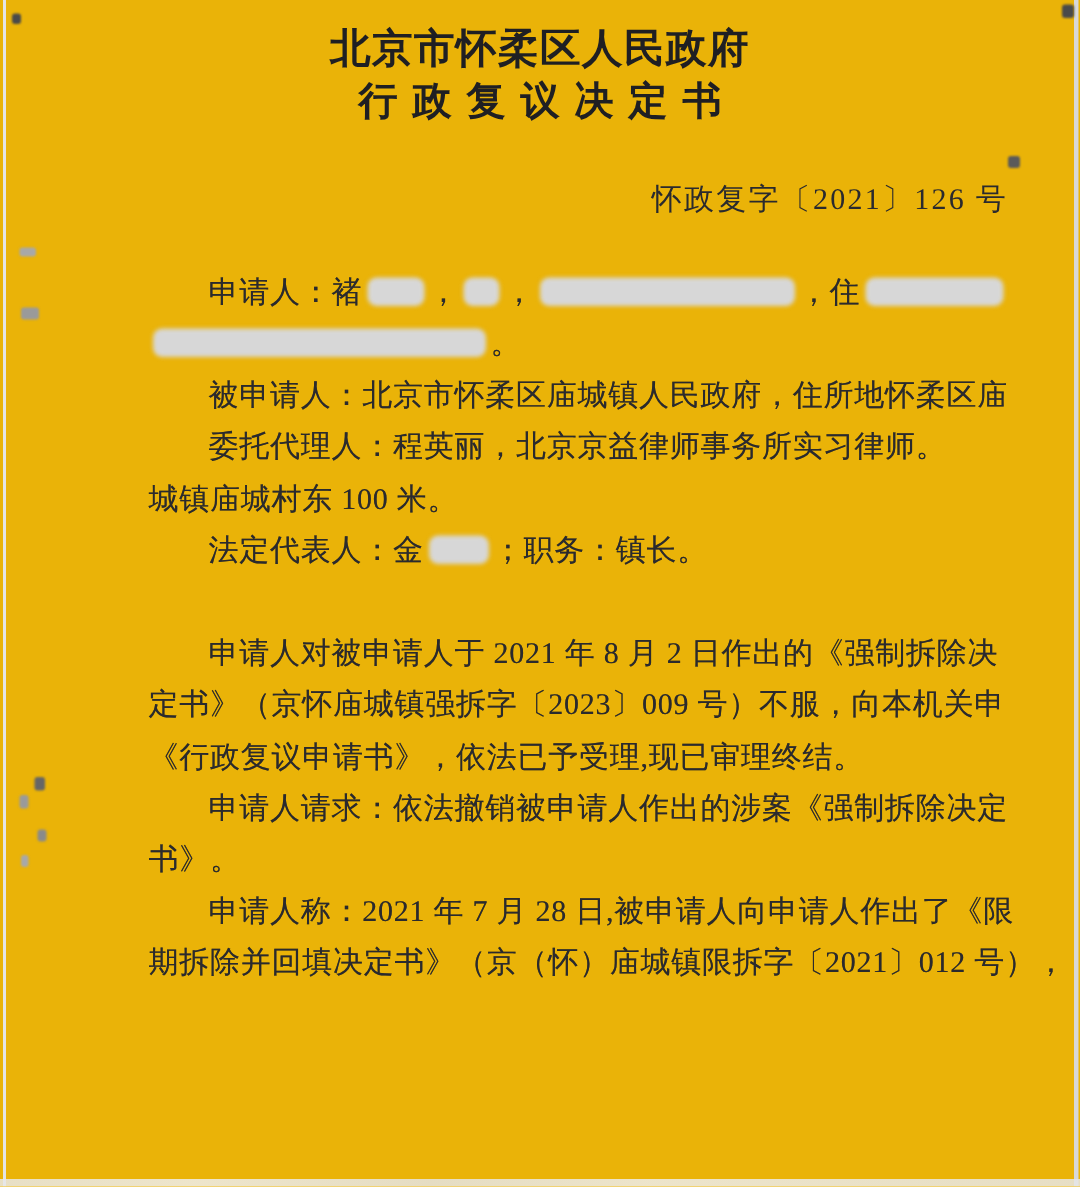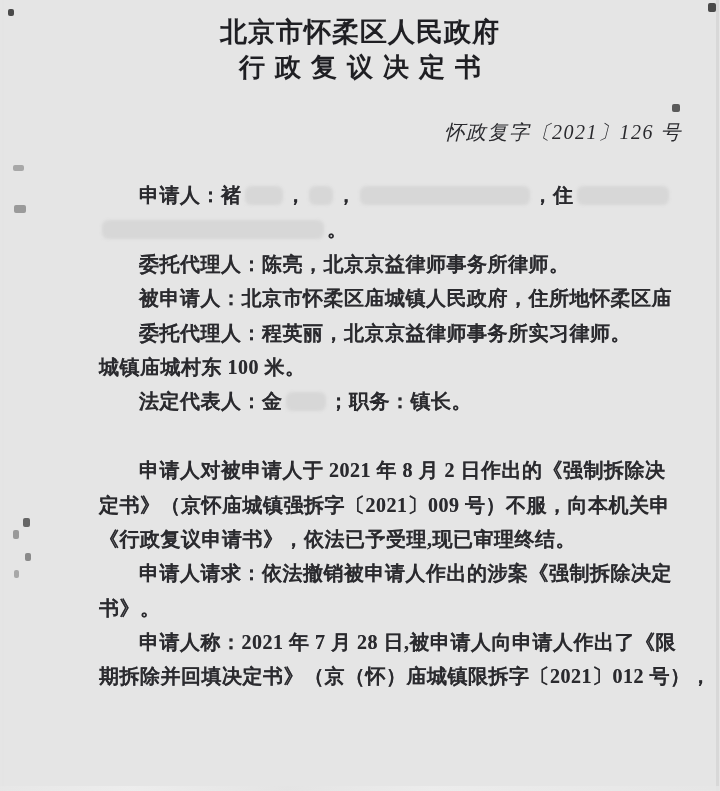--- a/index.html
+++ b/index.html
@@ -5,21 +5,21 @@
   html, body { margin: 0; padding: 0; }
   body {
     width: 720px; height: 791px;
     background: #ffffff;
     font-family: "Liberation Serif", "DejaVu Serif", serif;
     overflow: hidden;
   }
   .page {
     position: relative;
     width: 720px; height: 791px;
-    background: #e5e5e5;
+    background: #eab308;
     color: #28282c;
     overflow: hidden;
   }
   
   .edge-left {
     position: absolute; left: 2px; top: 0;
     width: 2px; height: 791px;
     background: #e4e4e4;
   }
   .edge-right {
@@ -50,37 +50,35 @@
   .title2 {
     position: absolute; top: 50px; left: 0;
     width: 720px; margin: 0;
     text-align: center;
     font-size: 26px; font-weight: 700;
     letter-spacing: 10px;
     text-indent: 10px; 
     color: #1f1f23;
   }
   .docnum {
-    position: absolute; top: 119px; right: 38px;
+    position: absolute; top: 119px; right: 48px;
     font-size: 20px; letter-spacing: 1.5px;
     color: #2a2a2e;
-    font-style: italic;
   }
   
   .docbody {
     position: absolute; top: 178px; left: 99px;
     width: 575px;
   }
   .doc-line {
     height: 34.4px; line-height: 34.4px;
     font-size: 20px; letter-spacing: 0.5px;
     white-space: nowrap;
     color: #2a2a2e;
     text-shadow: 0 0 0.4px rgba(30,30,34,.55);
-    font-weight: bold;
   }
   .doc-line.indent { padding-left: 40px; }
   .redact {
     display: inline-block;
     height: 19px;
     background: #d7d7d7;
     border-radius: 6px;
     filter: blur(1.4px);
     vertical-align: -3px;
     margin: 0 3px;
@@ -106,28 +104,27 @@
   <i class="speck" style="left:25px;top:553px;width:6px;height:8px;background:#8a8a8a"></i>
 
   <h1 class="title1">北京市怀柔区人民政府</h1>
   <h1 class="title2">行政复议决定书</h1>
 
   <div class="docnum">怀政复字〔2021〕126 号</div>
 
   <div class="docbody">
       <div class="doc-line indent"><span>申请人：褚</span><span class="redact" style="width: 38px;"></span><span>，</span><span class="redact" style="width: 24px;"></span><span>，</span><span class="redact" style="width: 170px;"></span><span>，住</span><span class="redact" style="width: 92px;"></span></div>
       <div class="doc-line"><span class="redact" style="width: 222px;"></span><span>。</span></div>
-      <div class="doc-line indent"><span>委托代理人：陈亮，北京京益律师事务所律师。</span></div>
       <div class="doc-line indent"><span>被申请人：北京市怀柔区庙城镇人民政府，住所地怀柔区庙</span></div>
       <div class="doc-line indent"><span>委托代理人：程英丽，北京京益律师事务所实习律师。</span></div>
       <div class="doc-line"><span>城镇庙城村东 100 米。</span></div>
       <div class="doc-line indent"><span>法定代表人：金</span><span class="redact" style="width: 40px;"></span><span>；职务：镇长。</span></div>
       <div class="doc-line"></div>
       <div class="doc-line indent"><span>申请人对被申请人于 2021 年 8 月 2 日作出的《强制拆除决</span></div>
-      <div class="doc-line"><span>定书》（京怀庙城镇强拆字〔2021〕009 号）不服，向本机关申</span></div>
+      <div class="doc-line"><span>定书》（京怀庙城镇强拆字〔2023〕009 号）不服，向本机关申</span></div>
       <div class="doc-line"><span>《行政复议申请书》，依法已予受理,现已审理终结。</span></div>
       <div class="doc-line indent"><span>申请人请求：依法撤销被申请人作出的涉案《强制拆除决定</span></div>
       <div class="doc-line"><span>书》。</span></div>
       <div class="doc-line indent"><span>申请人称：2021 年 7 月 28 日,被申请人向申请人作出了《限</span></div>
       <div class="doc-line"><span>期拆除并回填决定书》（京（怀）庙城镇限拆字〔2021〕012 号），</span></div>
     </div>
 
 </div>
 
 </body></html>

